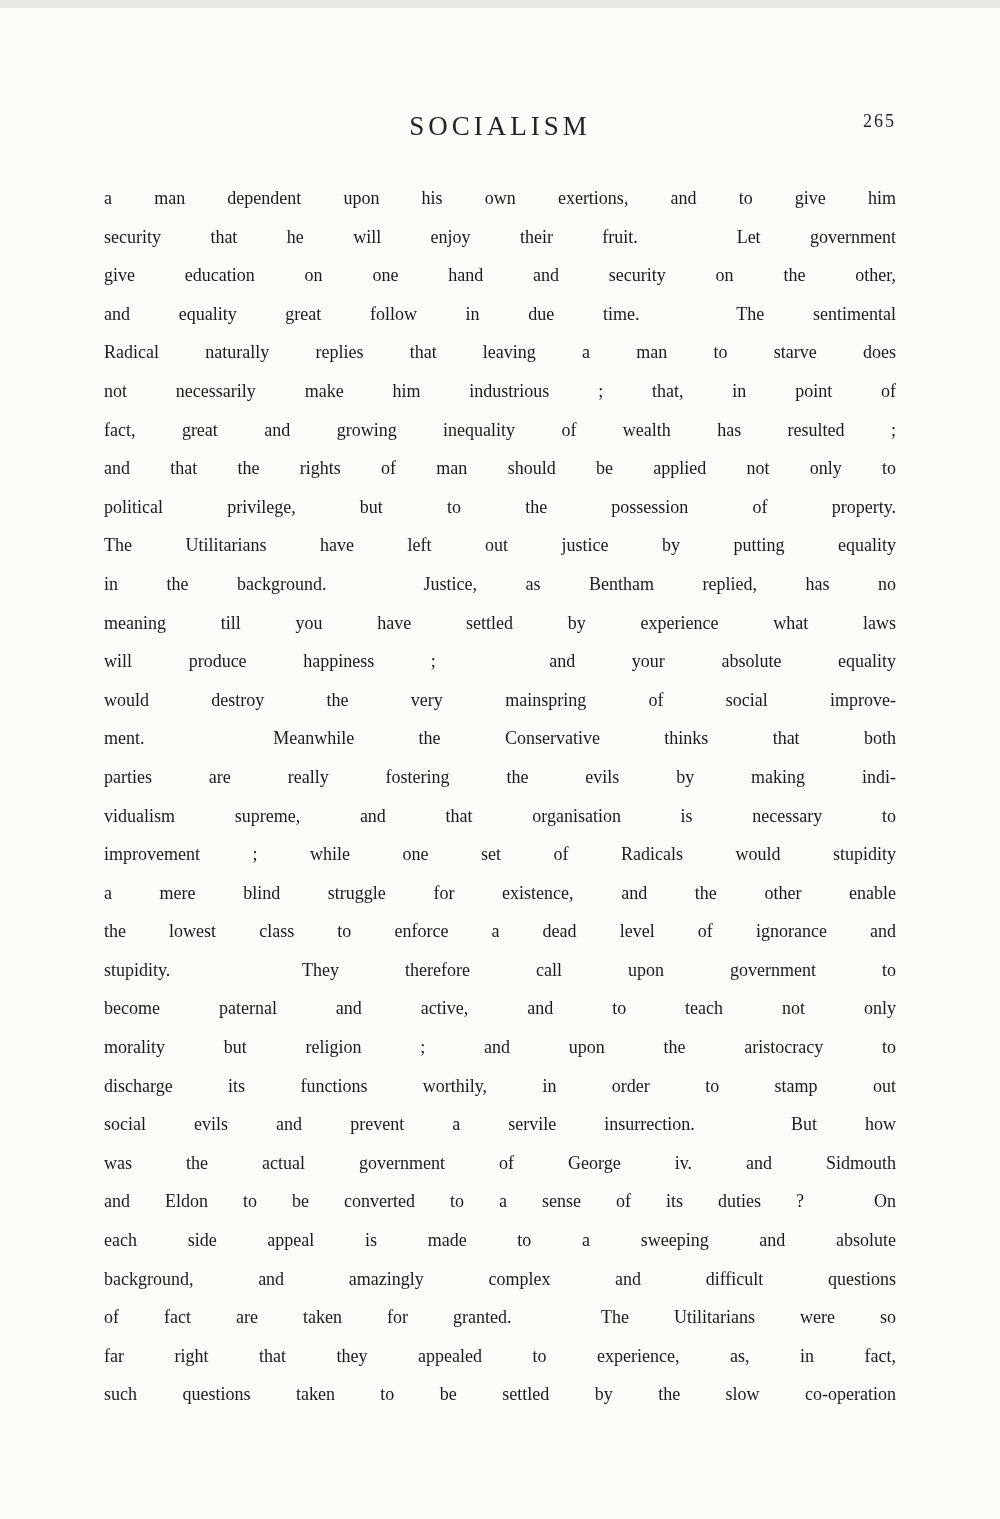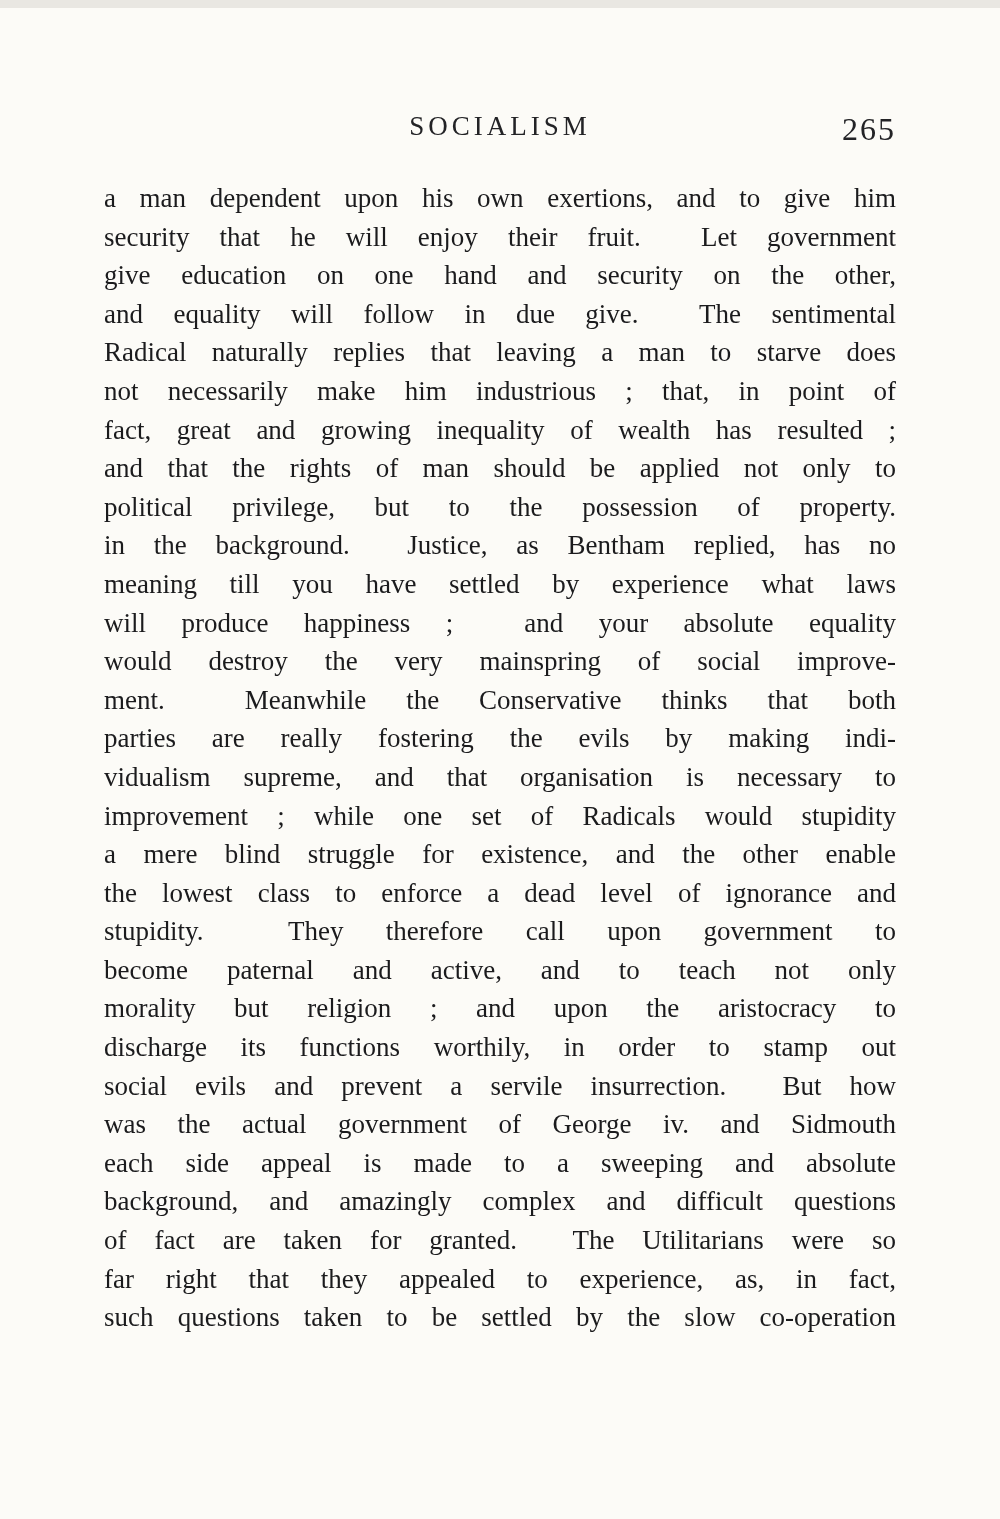--- a/index.html
+++ b/index.html
@@ -27,27 +27,27 @@
     display: block;
     text-align: center;
     font-size: 27px;
     letter-spacing: 4px;
     color: #232326;
   }
   .page-number {
     position: absolute;
     right: 0;
     top: 0;
-    font-size: 32px;
+    font-size: 18px;
     letter-spacing: 2px;
     color: #232326;
   }
   .page-text {
     margin-top: 34px;
-    font-size: 27px;
+    font-size: 18px;
     line-height: 38.6px;
   }
   .line {
     height: 38.6px;
     overflow: hidden;
     white-space: pre-wrap;
     text-align: justify;
     text-align-last: justify;
   }
 </style>
@@ -56,41 +56,43 @@
 
 <div class="page">
   <div class="header">
     <span class="running-head">SOCIALISM</span>
     <span class="page-number">265</span>
   </div>
   <div class="page-text">
       <div class="line">a man dependent upon his own exertions, and to give him</div>
       <div class="line">security that he will enjoy their fruit.  Let government</div>
       <div class="line">give education on one hand and security on the other,</div>
-      <div class="line">and equality will follow in due give.  The sentimental</div>
+      <div class="line">and equality great follow in due time.  The sentimental</div>
       <div class="line">Radical naturally replies that leaving a man to starve does</div>
       <div class="line">not necessarily make him industrious ; that, in point of</div>
       <div class="line">fact, great and growing inequality of wealth has resulted ;</div>
       <div class="line">and that the rights of man should be applied not only to</div>
       <div class="line">political privilege, but to the possession of property.</div>
+      <div class="line">The Utilitarians have left out justice by putting equality</div>
       <div class="line">in the background.  Justice, as Bentham replied, has no</div>
       <div class="line">meaning till you have settled by experience what laws</div>
       <div class="line">will produce happiness ;  and your absolute equality</div>
       <div class="line">would destroy the very mainspring of social improve-</div>
       <div class="line">ment.  Meanwhile the Conservative thinks that both</div>
       <div class="line">parties are really fostering the evils by making indi-</div>
       <div class="line">vidualism supreme, and that organisation is necessary to</div>
       <div class="line">improvement ; while one set of Radicals would stupidity</div>
       <div class="line">a mere blind struggle for existence, and the other enable</div>
       <div class="line">the lowest class to enforce a dead level of ignorance and</div>
       <div class="line">stupidity.  They therefore call upon government to</div>
       <div class="line">become paternal and active, and to teach not only</div>
       <div class="line">morality but religion ; and upon the aristocracy to</div>
       <div class="line">discharge its functions worthily, in order to stamp out</div>
       <div class="line">social evils and prevent a servile insurrection.  But how</div>
       <div class="line">was the actual government of George iv. and Sidmouth</div>
+      <div class="line">and Eldon to be converted to a sense of its duties ?  On</div>
       <div class="line">each side appeal is made to a sweeping and absolute</div>
       <div class="line">background, and amazingly complex and difficult questions</div>
       <div class="line">of fact are taken for granted.  The Utilitarians were so</div>
       <div class="line">far right that they appealed to experience, as, in fact,</div>
       <div class="line">such questions taken to be settled by the slow co-operation</div>
     </div>
 </div>
 
 </body></html>

